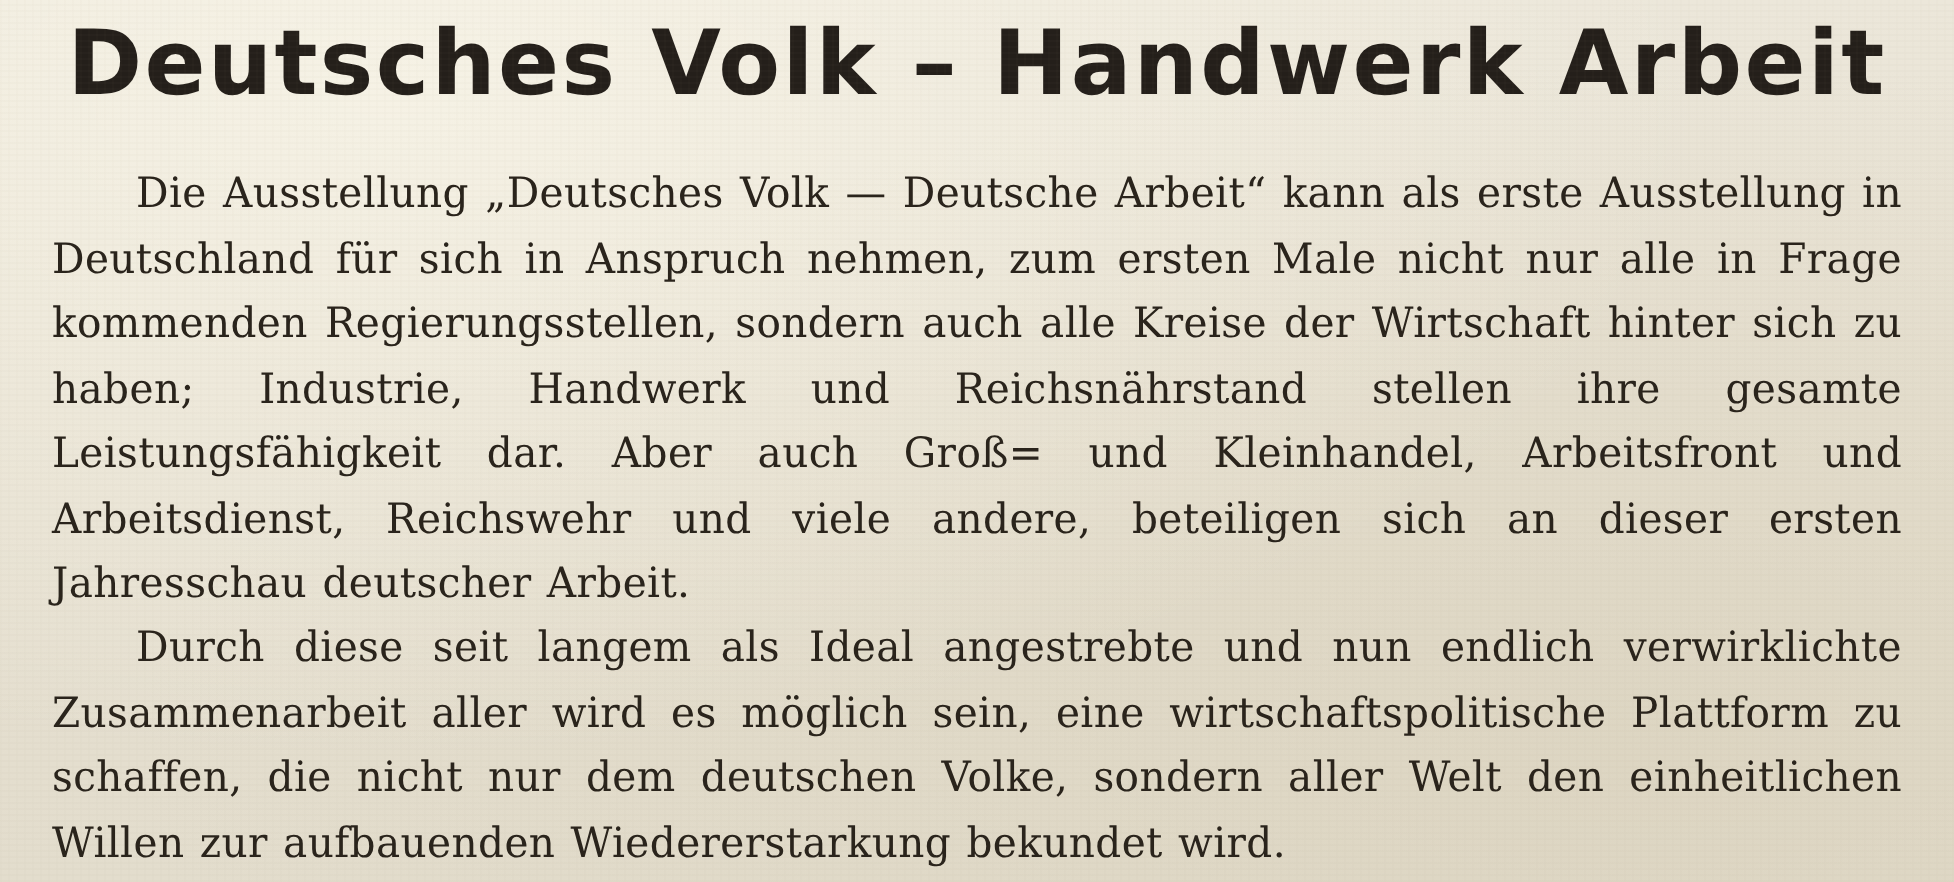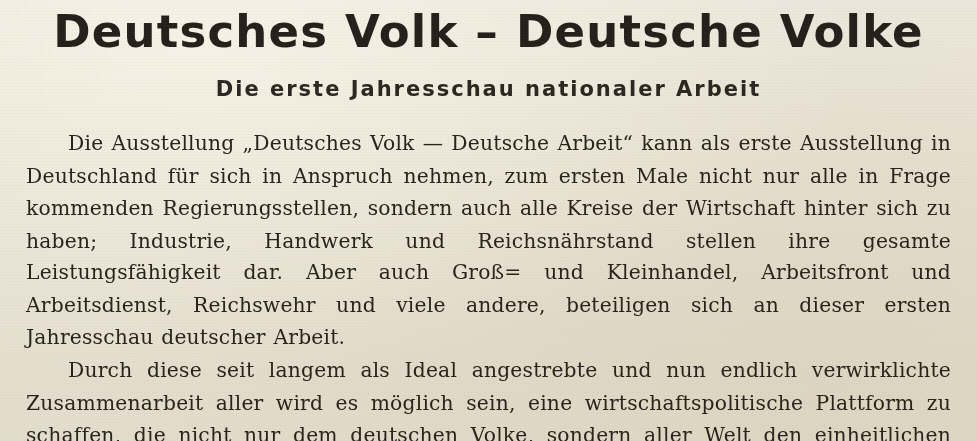--- a/index.html
+++ b/index.html
@@ -94,23 +94,22 @@
   .para + .para {
     margin-top: 6px;
   }
 </style>
 </head>
 <body>
 
 <div class="page">
   <div class="grain"></div>
 
-  <h1 class="headline">Deutsches Volk – Deutsche Volke</h1>
+  <h1 class="headline">Deutsches Volk – Handwerk Arbeit</h1>
 
-  <div class="subline1">Die erste Jahresschau nationaler Arbeit</div>
 
 
   <div class="body-text">
     <p class="para">Die Ausstellung „Deutsches Volk — Deutsche Arbeit“ kann als erste Ausstellung in Deutschland für sich in Anspruch nehmen, zum ersten Male nicht nur alle in Frage kommenden Regierungsstellen, sondern auch alle Kreise der Wirtschaft hinter sich zu haben; Industrie, Handwerk und Reichsnährstand stellen ihre gesamte Leistungsfähigkeit dar. Aber auch Groß= und Kleinhandel, Arbeitsfront und Arbeitsdienst, Reichswehr und viele andere, beteiligen sich an dieser ersten Jahresschau deutscher Arbeit.</p>
     <p class="para">Durch diese seit langem als Ideal angestrebte und nun endlich verwirklichte Zusammenarbeit aller wird es möglich sein, eine wirtschaftspolitische Plattform zu schaffen, die nicht nur dem deutschen Volke, sondern aller Welt den einheitlichen Willen zur aufbauenden Wiedererstarkung bekundet wird.</p>
 
   </div>
 </div>
 
 </body></html>

